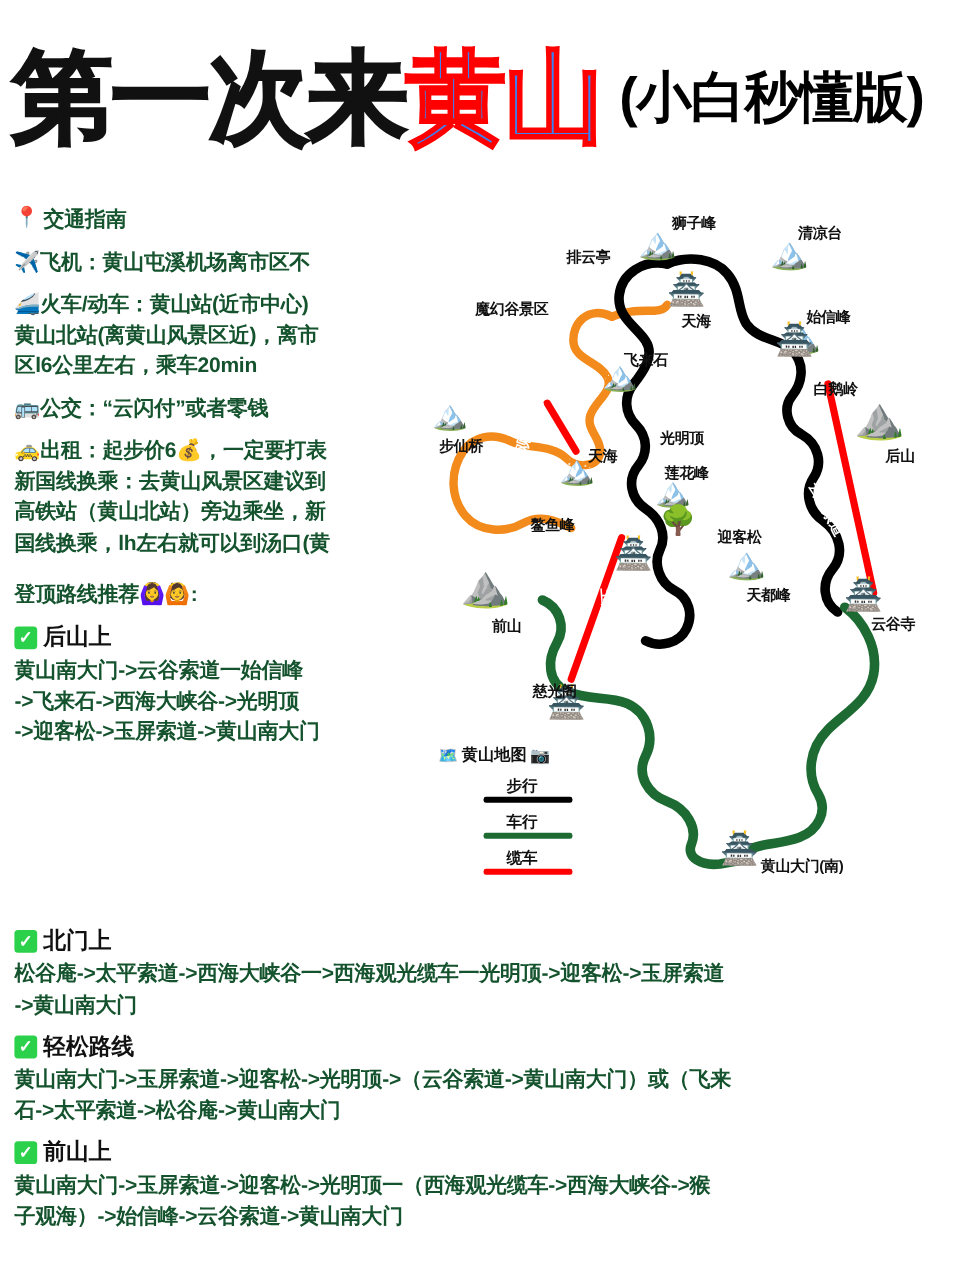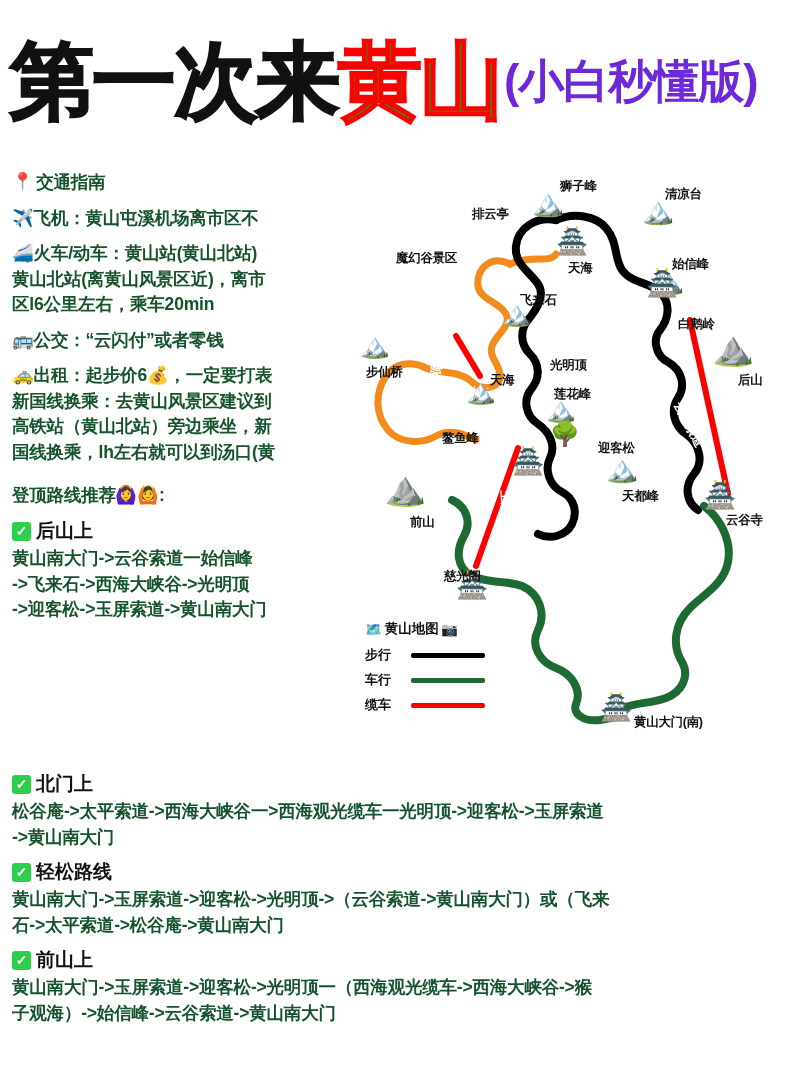--- a/index.html
+++ b/index.html
@@ -27,33 +27,33 @@
     font-size: 84px;
     font-weight: 900;
     letter-spacing: -2px;
     color: #111;
     -webkit-text-stroke: 2px #111;
     line-height: 1;
   }
   .t-red {
     font-size: 84px;
     font-weight: 900;
-    color: #4d7c0f;
+    color: #3b82f6;
     -webkit-text-stroke: 2px #ff0000;
     line-height: 1;
     letter-spacing: -2px;
   }
   .t-sub {
     font-size: 46px;
     font-weight: 900;
-    color: #6d28d9;
+    color: #000000;
     line-height: 1;
     letter-spacing: -1px;
     align-self: center;
-    margin-left: 2px;
+    margin-left: 14px;
   }
 
   
   .left-col {
     position: absolute;
     top: 170px; left: 12px;
     width: 348px;
   }
   .blk { margin-bottom: 10px; }
   .line {
@@ -108,21 +108,21 @@
     transform-origin: center;
     letter-spacing: -0.3px;
   }
 
   
   .legend { position:absolute; left: 5px; top: 452px; width: 150px; }
   .legend-title {
     font-size: 13.5px; font-weight: 900; display:flex; align-items:center; gap:3px;
     margin-bottom: 8px;
   }
-  .lg-row { display:flex; align-items:center; gap:10px; margin-bottom:7px; }
+  .lg-row { display:flex; align-items:center; margin-bottom:7px;flex-direction:column; }
   .lg-name { font-size: 13px; font-weight:800; width: 36px; }
   .lg-bar { height: 5px; width: 74px; border-radius: 2px; }
 
   .pagoda { position:absolute; width: 34px; height: 30px; }
   .mtn { position:absolute; }
 </style>
 </head>
 <body>
 
 <div class="page">
@@ -140,21 +140,21 @@
         <span class="emoji">📍</span>
         <span class="line">交通指南</span>
       </div>
     </div>
 
     <div class="blk">
       <div class="line">✈️飞机：黄山屯溪机场离市区不</div>
     </div>
 
     <div class="blk">
-      <div class="line">🚄火车/动车：黄山站(黄山北站)</div>
+      <div class="line">🚄火车/动车：黄山站(近市中心)</div>
       <div class="line">黄山北站(离黄山风景区近)，离市</div>
       <div class="line">区l6公里左右，乘车20min</div>
     </div>
 
     <div class="blk">
       <div class="line">🚌公交：“云闪付”或者零钱</div>
     </div>
 
     <div class="blk">
       <div class="line">🚕出租：起步价6💰，一定要打表</div>

